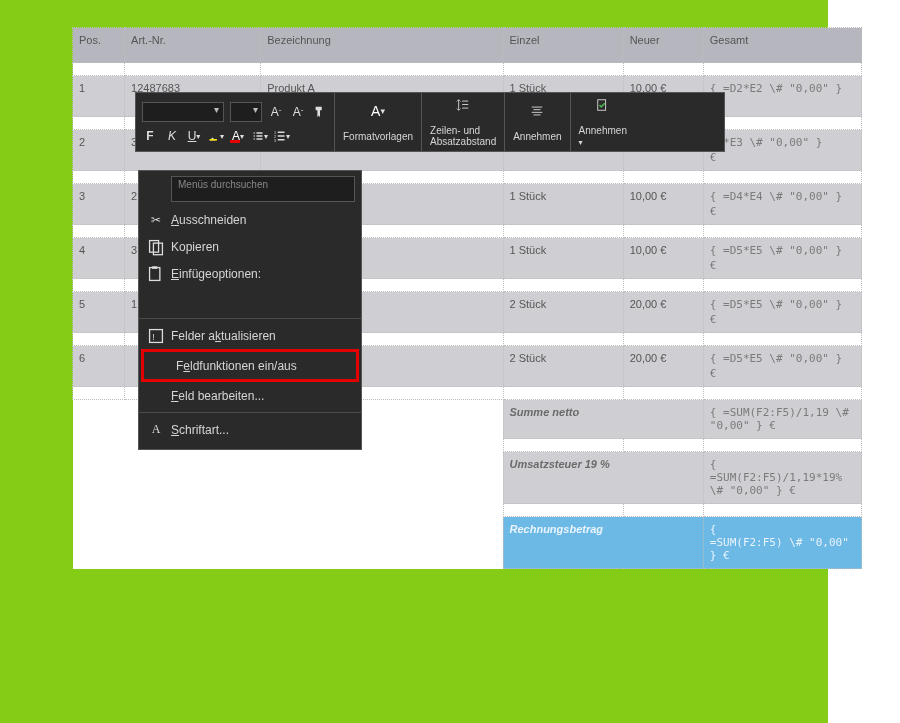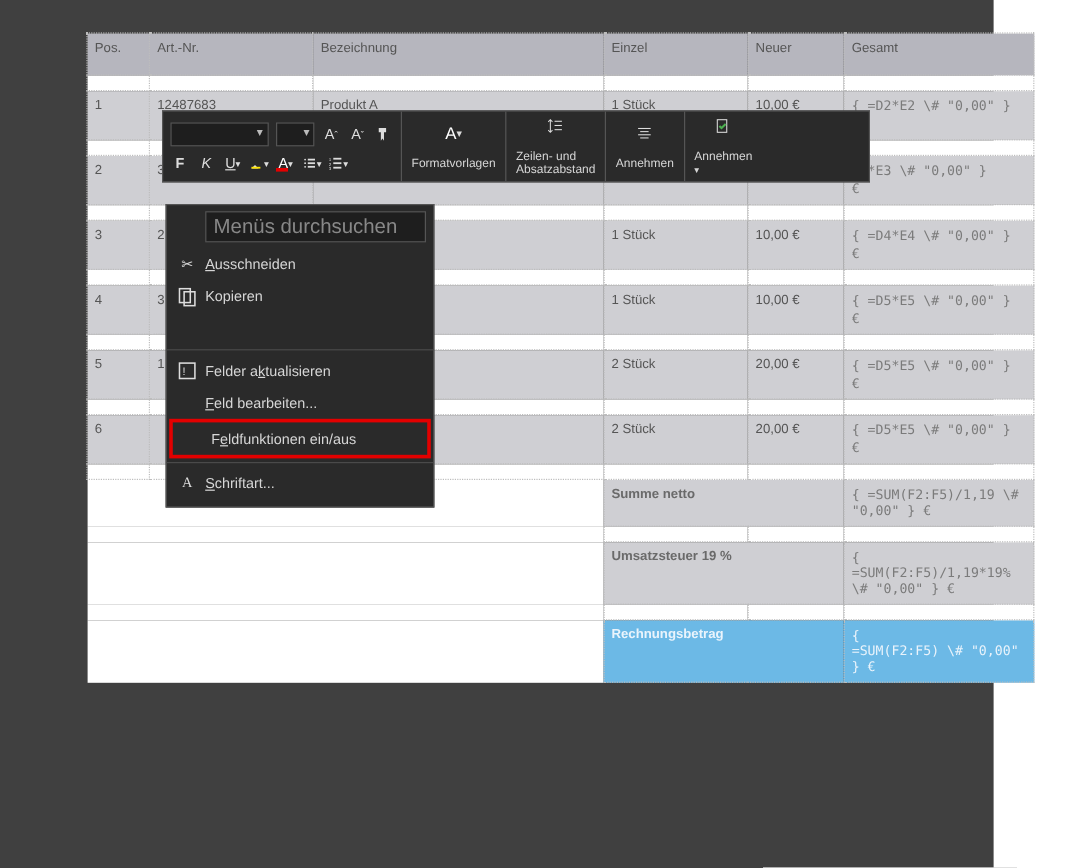--- a/index.html
+++ b/index.html
@@ -1,39 +1,39 @@
 <!DOCTYPE html>
 <html><head>
 <meta charset="utf-8">
 <style>
 html,body{margin:0;padding:0;background:#fff;font-family:"Segoe UI",Arial,sans-serif;font-size:11px;color:#555}
-.stage{position:relative;width:828px;height:723px;background:#404040}
+.stage{position:relative;width:828px;height:723px;background:#84cc16}
 .tbl{position:absolute;left:72px;top:27px;width:790px;border-collapse:collapse}
 .tbl td{border:1px dotted #bdbdbd;padding:6px 6px;height:22px;vertical-align:top;background:#cfcfd3}
 .tbl tr.sep td{background:#fff;height:12px;padding:0}
 .tbl td.gesamt{font-family:Consolas,monospace;color:#7b7b7b}
 .tbl td.gesamt .eur{display:block;margin-top:2px}
 .h td{font-weight:500;color:#555;background:#b6b6be;height:22px}
-.sum-label{font-weight:600;color:#6a6a6a}
+.sum-label{font-style:italic;font-weight:600;color:#6a6a6a}
 .sel{background:#6cb9e6!important;color:#fff}
 .sel .f{color:#e9f3fb}
 .ftb{position:absolute;left:135px;top:92px;width:588px;height:58px;background:#2a2a2a;border:1px solid #555;display:flex;align-items:stretch;color:#ddd;z-index:10}
 .ftb .grp{display:flex;flex-direction:column;justify-content:center;align-items:center;padding:4px 8px;border-right:1px solid #555}
 .ftb .grp.last{border-right:none}
 .ftb .row{display:flex;gap:6px;align-items:center}
 .ftb .top-row{height:24px}
 .ftb .lbl{font-size:10px;color:#d6d6d6;margin-top:12px}
 .ftb .sel-font{background:#1e1e1e;border:1px solid #555;height:18px;width:80px;position:relative}
 .ftb .sel-font::after{content:"▾";position:absolute;right:4px;top:1px;color:#bbb;font-size:10px}
 .ftb .sel-size{background:#1e1e1e;border:1px solid #555;height:18px;width:30px;position:relative}
 .ftb .sel-size::after{content:"▾";position:absolute;right:3px;top:1px;color:#bbb;font-size:10px}
 .ftb .ico{width:16px;height:16px;display:flex;align-items:center;justify-content:center;font-size:12px;color:#ddd}
 .ftb .ico svg{width:14px;height:14px}
 .ctx{position:absolute;left:138px;top:170px;width:222px;background:#2a2a2a;border:1px solid #555;z-index:11;padding-bottom:6px;color:#d6d6d6;font-size:12px}
-.ctx .search{margin:5px 6px 4px 32px;height:20px;border:1px solid #555;background:#1e1e1e;color:#888;padding:2px 6px;font-size:17px}
+.ctx .search{margin:5px 6px 4px 32px;height:20px;border:1px solid #555;background:#1e1e1e;color:#888;padding:2px 6px;font-size:10px}
 .ctx .mi{display:flex;align-items:center;height:27px;padding-left:8px}
 .ctx .mi .mico{width:18px;display:flex;justify-content:center;color:#ddd}
 .ctx .mi .mlbl{margin-left:6px}
 .ctx .sep{height:1px;background:#4a4a4a;margin:3px 0}
 .ctx .hl{border:3px solid #e30000;margin:0 2px}
 .ctx .paste-row{padding-left:34px;height:28px;display:flex;align-items:center}
 u.ak{text-decoration:underline}
 </style>
 </head>
 <body>
@@ -308,45 +308,54 @@
   </div>
   <div class="mi">
     <span class="mico">
           <svg viewBox="0 0 14 14">
             <rect x="2" y="2" width="7" height="9" fill="none" stroke="#ddd"></rect>
             <rect x="5" y="4" width="7" height="9" fill="none" stroke="#ddd"></rect>
           </svg>
         </span>
     <span class="mlbl">Kopieren</span>
   </div>
+  <div class="mi">
+    <span class="mico">
+          <svg viewBox="0 0 14 14">
+            <rect x="2" y="2" width="8" height="10" fill="none" stroke="#ddd"></rect>
+            <rect x="4" y="1" width="4" height="2" fill="#ddd"></rect>
+          </svg>
+        </span>
+    <span class="mlbl"><u class="ak">E</u>infügeoptionen:</span>
+  </div>
   <div class="paste-row">
     <span class="mico"><svg viewBox="0 0 16 18">
             <rect x="1" y="2" width="9" height="12" fill="none" stroke="#bbb"></rect>
             <rect x="3" y="0" width="5" height="3" fill="#bbb"></rect>
             <rect x="6" y="6" width="9" height="11" fill="#fff" stroke="#888"></rect>
           </svg></span>
   </div>
   <div class="sep"></div>
   <div class="mi">
     <span class="mico">
           <svg viewBox="0 0 14 14">
             <rect x="2" y="2" width="10" height="10" fill="none" stroke="#ddd"></rect>
             <text x="4" y="10" font-size="7" fill="#ddd">!</text>
           </svg>
         </span>
     <span class="mlbl">Felder a<u class="ak">k</u>tualisieren</span>
   </div>
-  <div class="mi">
-    <span class="mico"></span>
-    <span class="mlbl"><u class="ak">F</u>eld bearbeiten...</span>
-  </div>
   <div class="mi hl">
     <span class="mico"></span>
     <span class="mlbl">F<u class="ak">e</u>ldfunktionen ein/aus</span>
   </div>
+  <div class="mi">
+    <span class="mico"></span>
+    <span class="mlbl"><u class="ak">F</u>eld bearbeiten...</span>
+  </div>
   <div class="sep"></div>
   <div class="mi">
     <span class="mico" style="font-family:serif">A</span>
     <span class="mlbl"><u class="ak">S</u>chriftart...</span>
   </div>
 </div>
 
 </div>
 
 </body></html>

